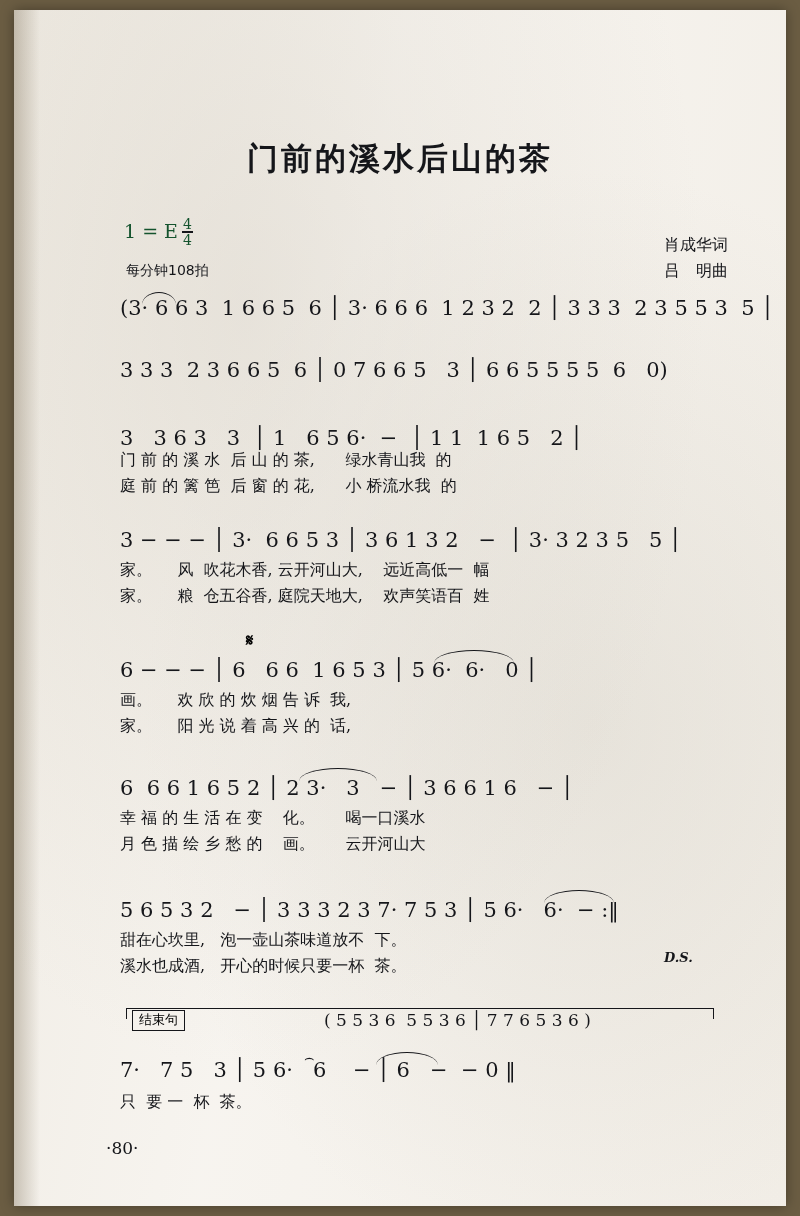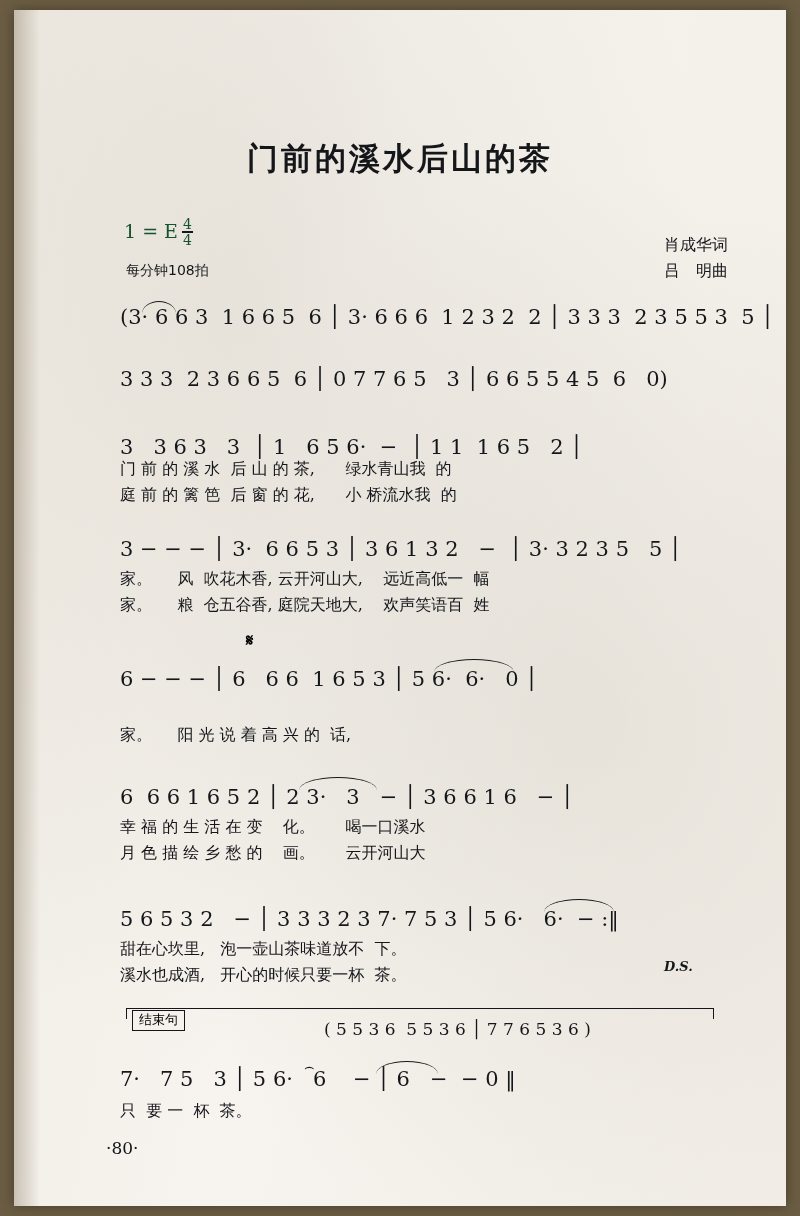--- a/index.html
+++ b/index.html
@@ -95,21 +95,20 @@
     line-height: 26px;
     color: #15161a;
   }
   .credits div { white-space: pre; }
 
   .system {
     position: absolute;
     left: 0; right: 0;
     font-family: "DejaVu Serif", serif;
     color: #15161a;
-    margin-top: 9px;
   }
   .notes {
     position: absolute;
     left: 106px;
     right: 50px;
     font-size: 21px;
     letter-spacing: 0px;
     white-space: pre;
     font-family: "DejaVu Serif", serif;
   }
@@ -188,40 +187,41 @@
       <div>肖成华词</div>
       <div>吕　明曲</div>
     </div>
 
     <div class="system" style="top:286px; height:40px;">
       <div class="notes" style="top:0;">(3· 6 6 3  1 6 6 5  6 │ 3· 6 6 6  1 2 3 2  2 │ 3 3 3  2 3 5 5 3  5 │</div>
       <div class="tie" style="left:128px; top:-4px; width:34px;"></div>
     </div>
 
     <div class="system" style="top:348px; height:40px;">
-      <div class="notes" style="top:0;">3 3 3  2 3 6 6 5  6 │ 0 7 7 6 5   3 │ 6 6 5 5 4 5  6   0)</div>
+      <div class="notes" style="top:0;">3 3 3  2 3 6 6 5  6 │ 0 7 6 6 5   3 │ 6 6 5 5 5 5  6   0)</div>
     </div>
 
     <div class="system" style="top:408px; height:74px;">
       <div class="notes" style="top:8px;">3   3 6 3   3  │ 1   6 5 6·  −  │ 1 1  1 6 5   2 │</div>
       <div class="lyric" style="top:32px;">门 前 的 溪 水  后 山 的 茶,      绿水青山我  的</div>
       <div class="lyric" style="top:58px;">庭 前 的 篱 笆  后 窗 的 花,      小 桥流水我  的</div>
     </div>
 
     <div class="system" style="top:518px; height:74px;">
       <div class="notes" style="top:0;">3 − − − │ 3·  6 6 5 3 │ 3 6 1 3 2   −  │ 3· 3 2 3 5   5 │</div>
       <div class="lyric" style="top:32px;">家。     风  吹花木香, 云开河山大,    远近高低一  幅</div>
       <div class="lyric" style="top:58px;">家。     粮  仓五谷香, 庭院天地大,    欢声笑语百  姓</div>
     </div>
 
     <div class="segno" style="left:232px; top:620px;">𝄋</div>
 
     <div class="system" style="top:648px; height:74px;">
       <div class="notes" style="top:0;">6 − − − │ 6   6 6  1 6 5 3 │ 5 6·  6·   0 │</div>
       <div class="tie" style="left:420px; top:-8px; width:80px;"></div>
+      <div class="lyric" style="top:32px;">画。     欢 欣 的 炊 烟 告 诉  我,</div>
       <div class="lyric" style="top:58px;">家。     阳 光 说 着 高 兴 的  话,</div>
     </div>
 
     <div class="system" style="top:766px; height:74px;">
       <div class="notes" style="top:0;">6  6 6 1 6 5 2 │ 2 3·   3   − │ 3 6 6 1 6   − │</div>
       <div class="tie" style="left:285px; top:-8px; width:78px;"></div>
       <div class="lyric" style="top:32px;">幸 福 的 生 活 在 变    化。      喝一口溪水</div>
       <div class="lyric" style="top:58px;">月 色 描 绘 乡 愁 的    画。      云开河山大</div>
     </div>
 

